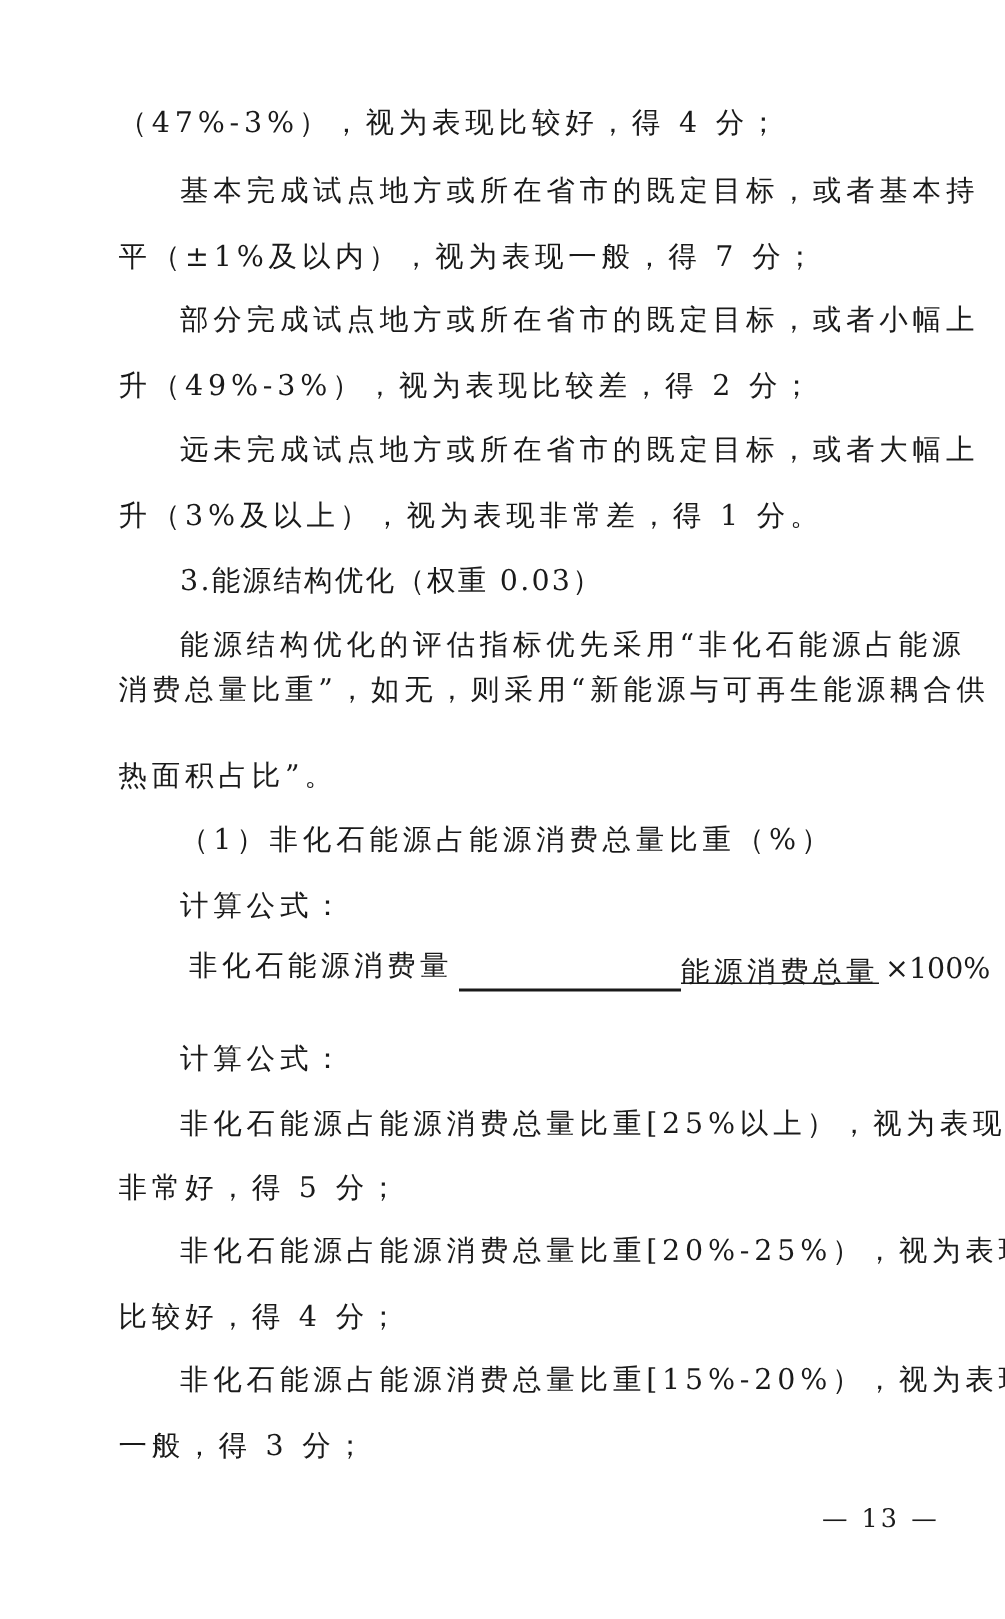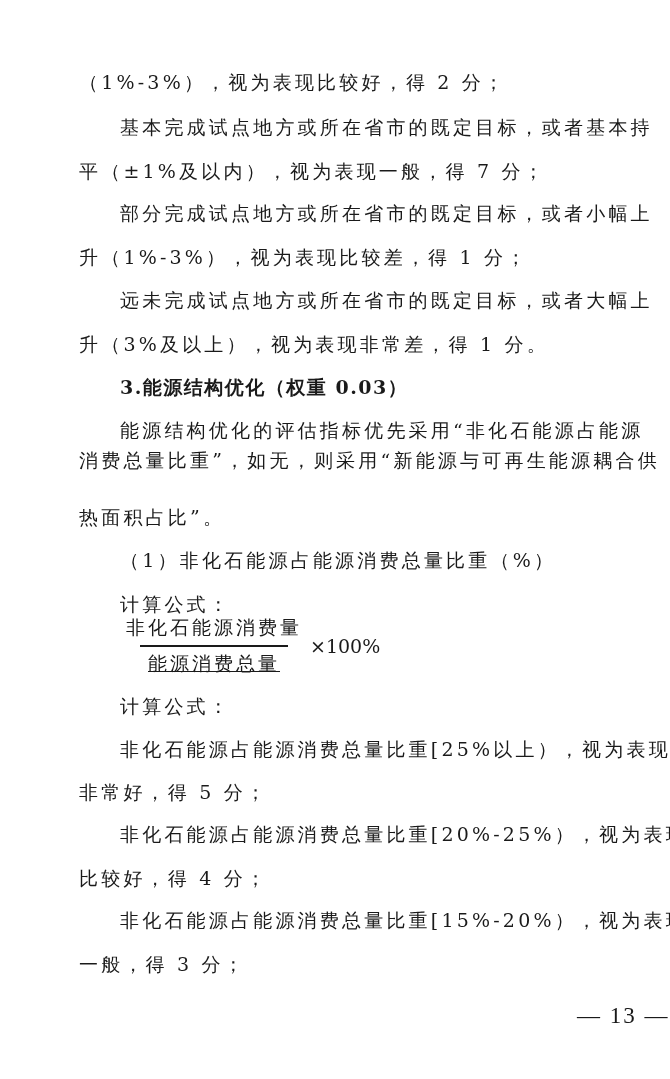--- a/index.html
+++ b/index.html
@@ -7,47 +7,46 @@
     width: 670px; height: 1079px; position: relative; overflow: hidden;
     font-family: "DejaVu Serif", "Liberation Serif", serif;
     color: #1a1a1a;
   }
   .line {
     position: absolute; left: 0; white-space: nowrap;
     font-size: 19px; line-height: 24px; letter-spacing: 3.2px;
   }
   .l-full { left: 79px; }
   .l-indent { left: 120px; }
-  .heading { font-weight: bold; letter-spacing: 1.5px; }
+  .heading { font-weight: normal; letter-spacing: 1.5px; }
   .formula {
     position: absolute; left: 120px; top: 614px; height: 64px;
     display: flex; align-items: center; white-space: nowrap;
     font-size: 19px; letter-spacing: 2.8px;
   }
-  .frac { display: inline-flex; flex-direction: column; align-items: center; margin: 0 2px; }
+  .frac { display: inline-flex; flex-direction: row; align-items: flex-end; margin: 0 2px; }
   .frac .num { padding: 0 4px 4px 4px; letter-spacing: 3px; }
   .frac .bar { width: 148px; height: 2px; background: #1a1a1a; }
   .frac .den { padding-top: 4px; letter-spacing: 3px; text-decoration: underline; }
   .mult { letter-spacing: 0; margin-left: 2px; }
   .pageno {
-    position: absolute; top: 1003px; left: 577px; font-size: 23px; letter-spacing: 2px;
+    position: absolute; top: 1003px; left: 548px; font-size: 17px; letter-spacing: 2px;
     white-space: nowrap;
-    font-family: Liberation Serif, serif;
   }
 </style>
 </head>
 <body>
 
 <div>
 
-  <div class="line l-full" style="top:70px">（1%-3%），视为表现比较好，得 2 分；</div>
+  <div class="line l-full" style="top:70px">（47%-3%），视为表现比较好，得 4 分；</div>
   <div class="line l-indent" style="top:115px">基本完成试点地方或所在省市的既定目标，或者基本持</div>
   <div class="line l-full" style="top:159px">平（±1%及以内），视为表现一般，得 7 分；</div>
   <div class="line l-indent" style="top:201px">部分完成试点地方或所在省市的既定目标，或者小幅上</div>
-  <div class="line l-full" style="top:245px">升（1%-3%），视为表现比较差，得 1 分；</div>
+  <div class="line l-full" style="top:245px">升（49%-3%），视为表现比较差，得 2 分；</div>
   <div class="line l-indent" style="top:288px">远未完成试点地方或所在省市的既定目标，或者大幅上</div>
   <div class="line l-full" style="top:332px">升（3%及以上），视为表现非常差，得 1 分。</div>
 
   <div class="line l-indent heading" style="top:375px">3.能源结构优化（权重 0.03）</div>
 
   <div class="line l-indent" style="top:418px">能源结构优化的评估指标优先采用“非化石能源占能源</div>
   <div class="line l-full" style="top:448px">消费总量比重”，如无，则采用“新能源与可再生能源耦合供</div>
   <div class="line l-full" style="top:505px">热面积占比”。</div>
 
   <div class="line l-indent" style="top:548px; left:120px;">（1）非化石能源占能源消费总量比重（%）</div>

